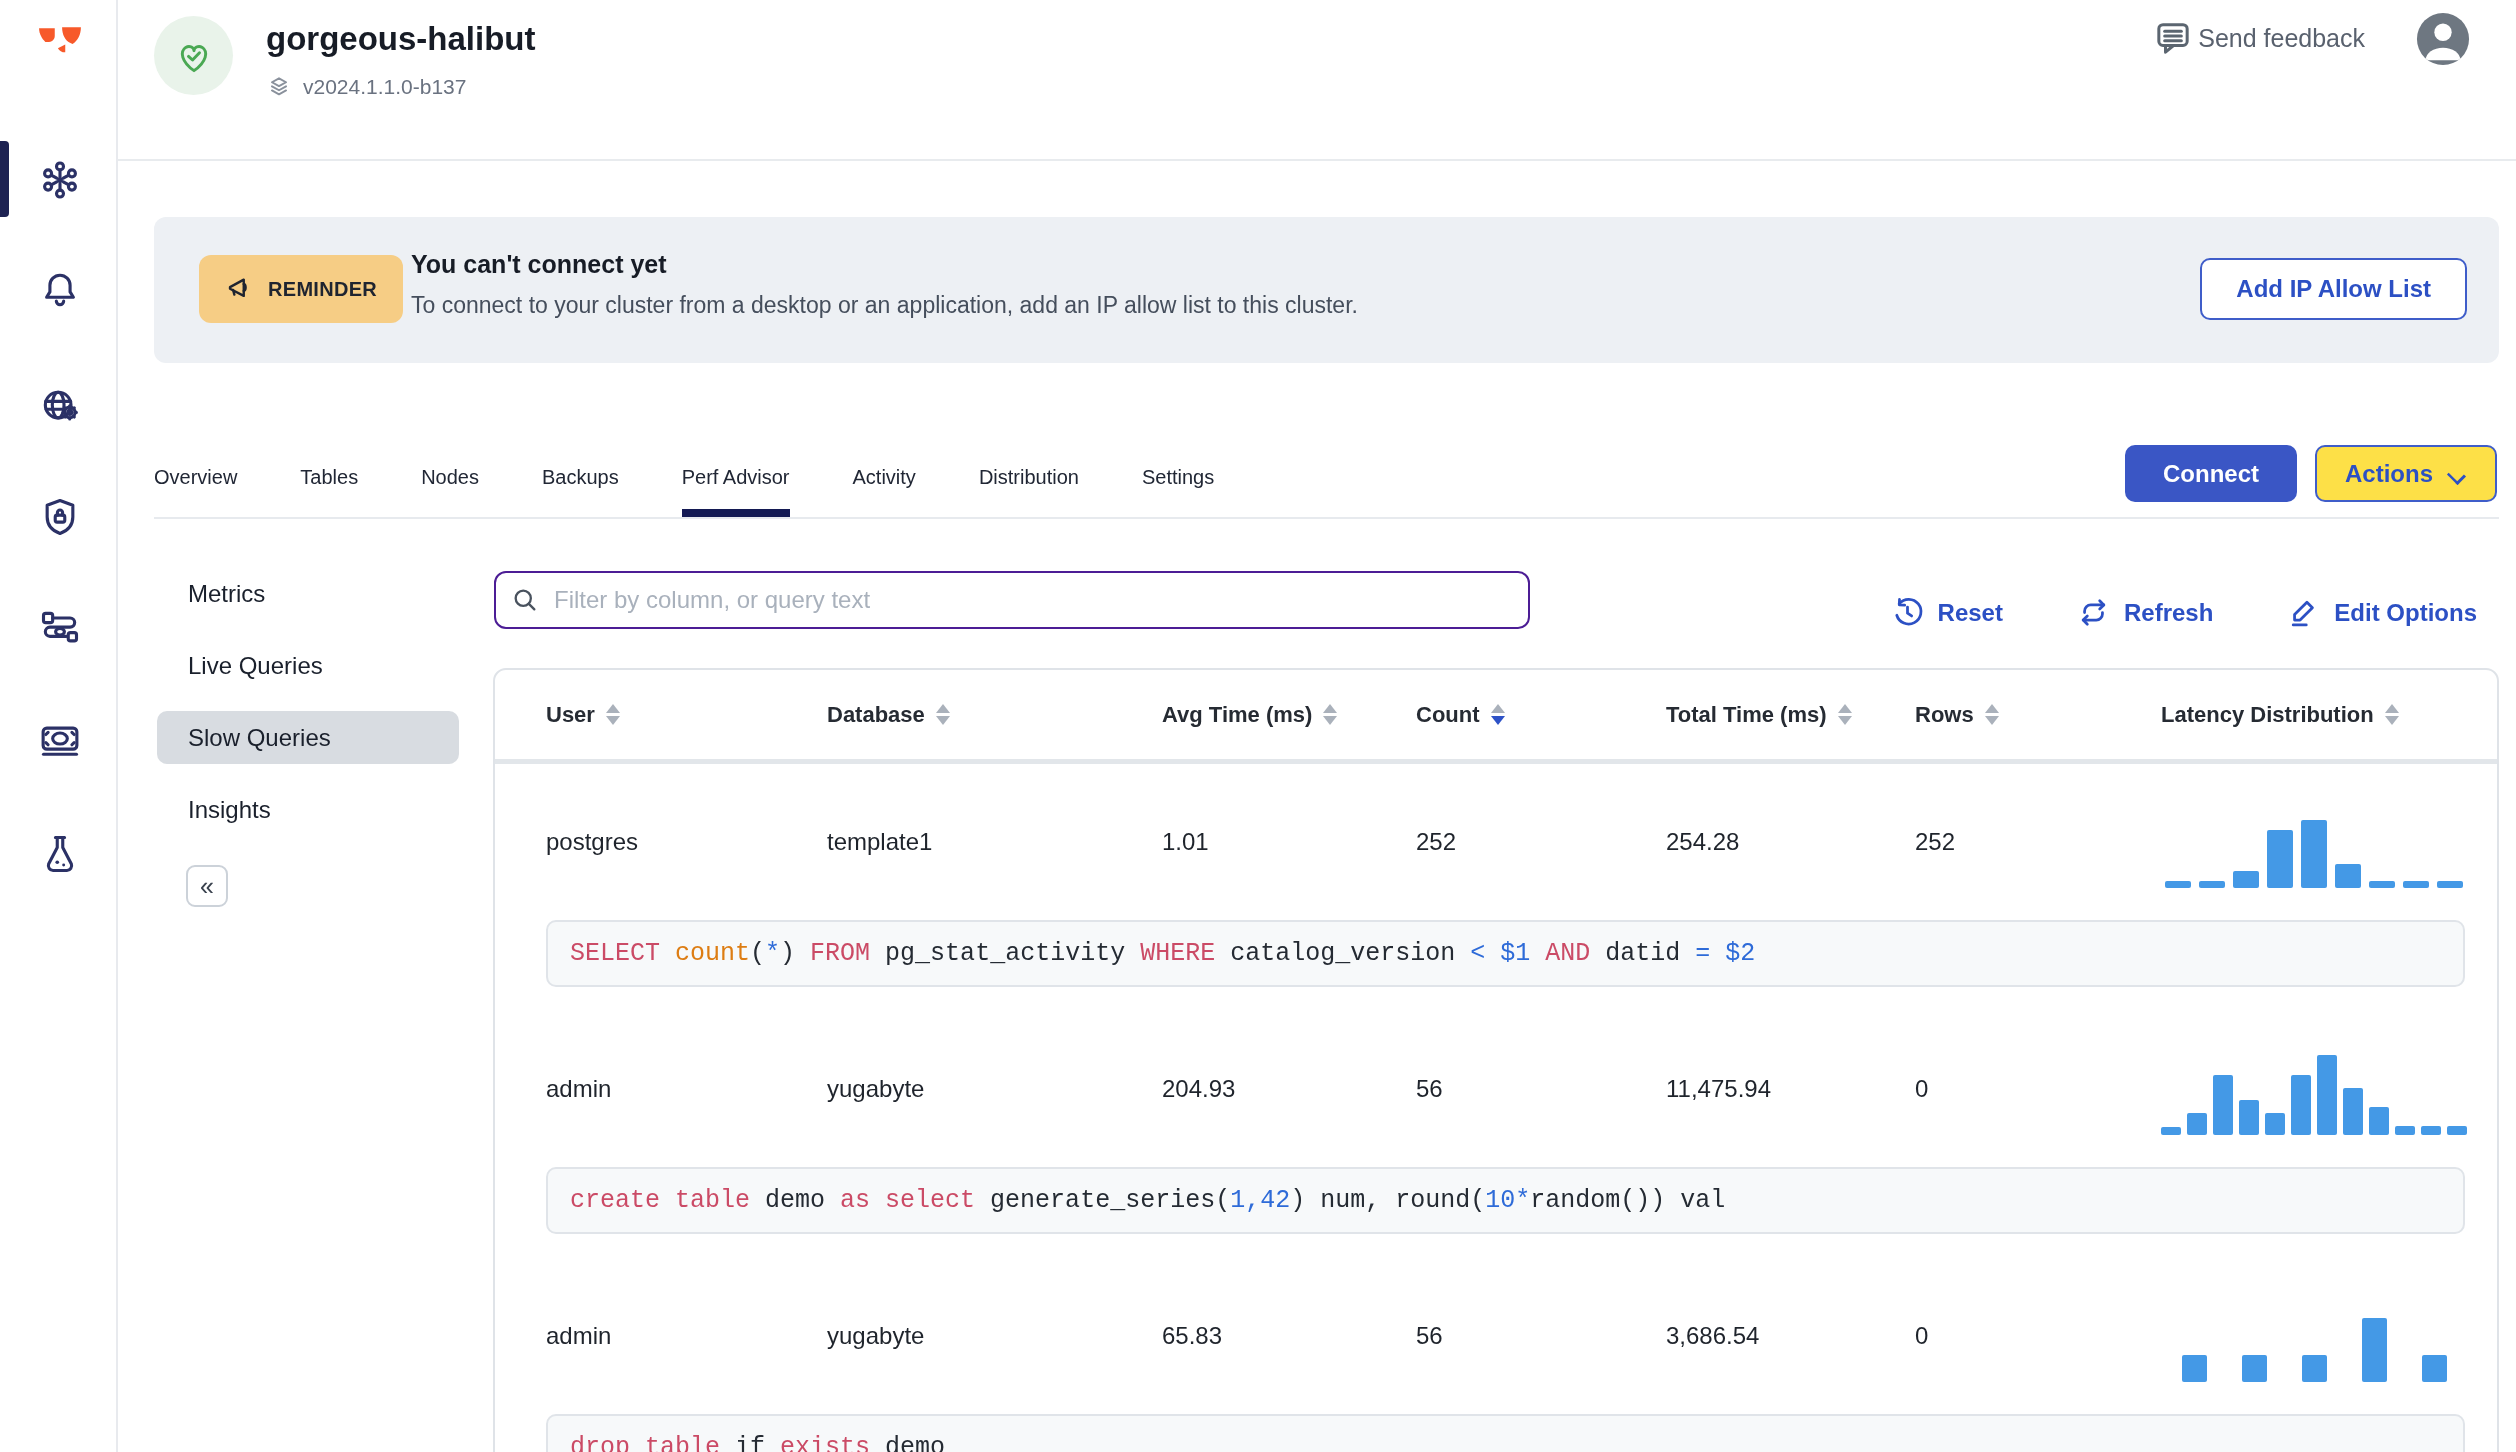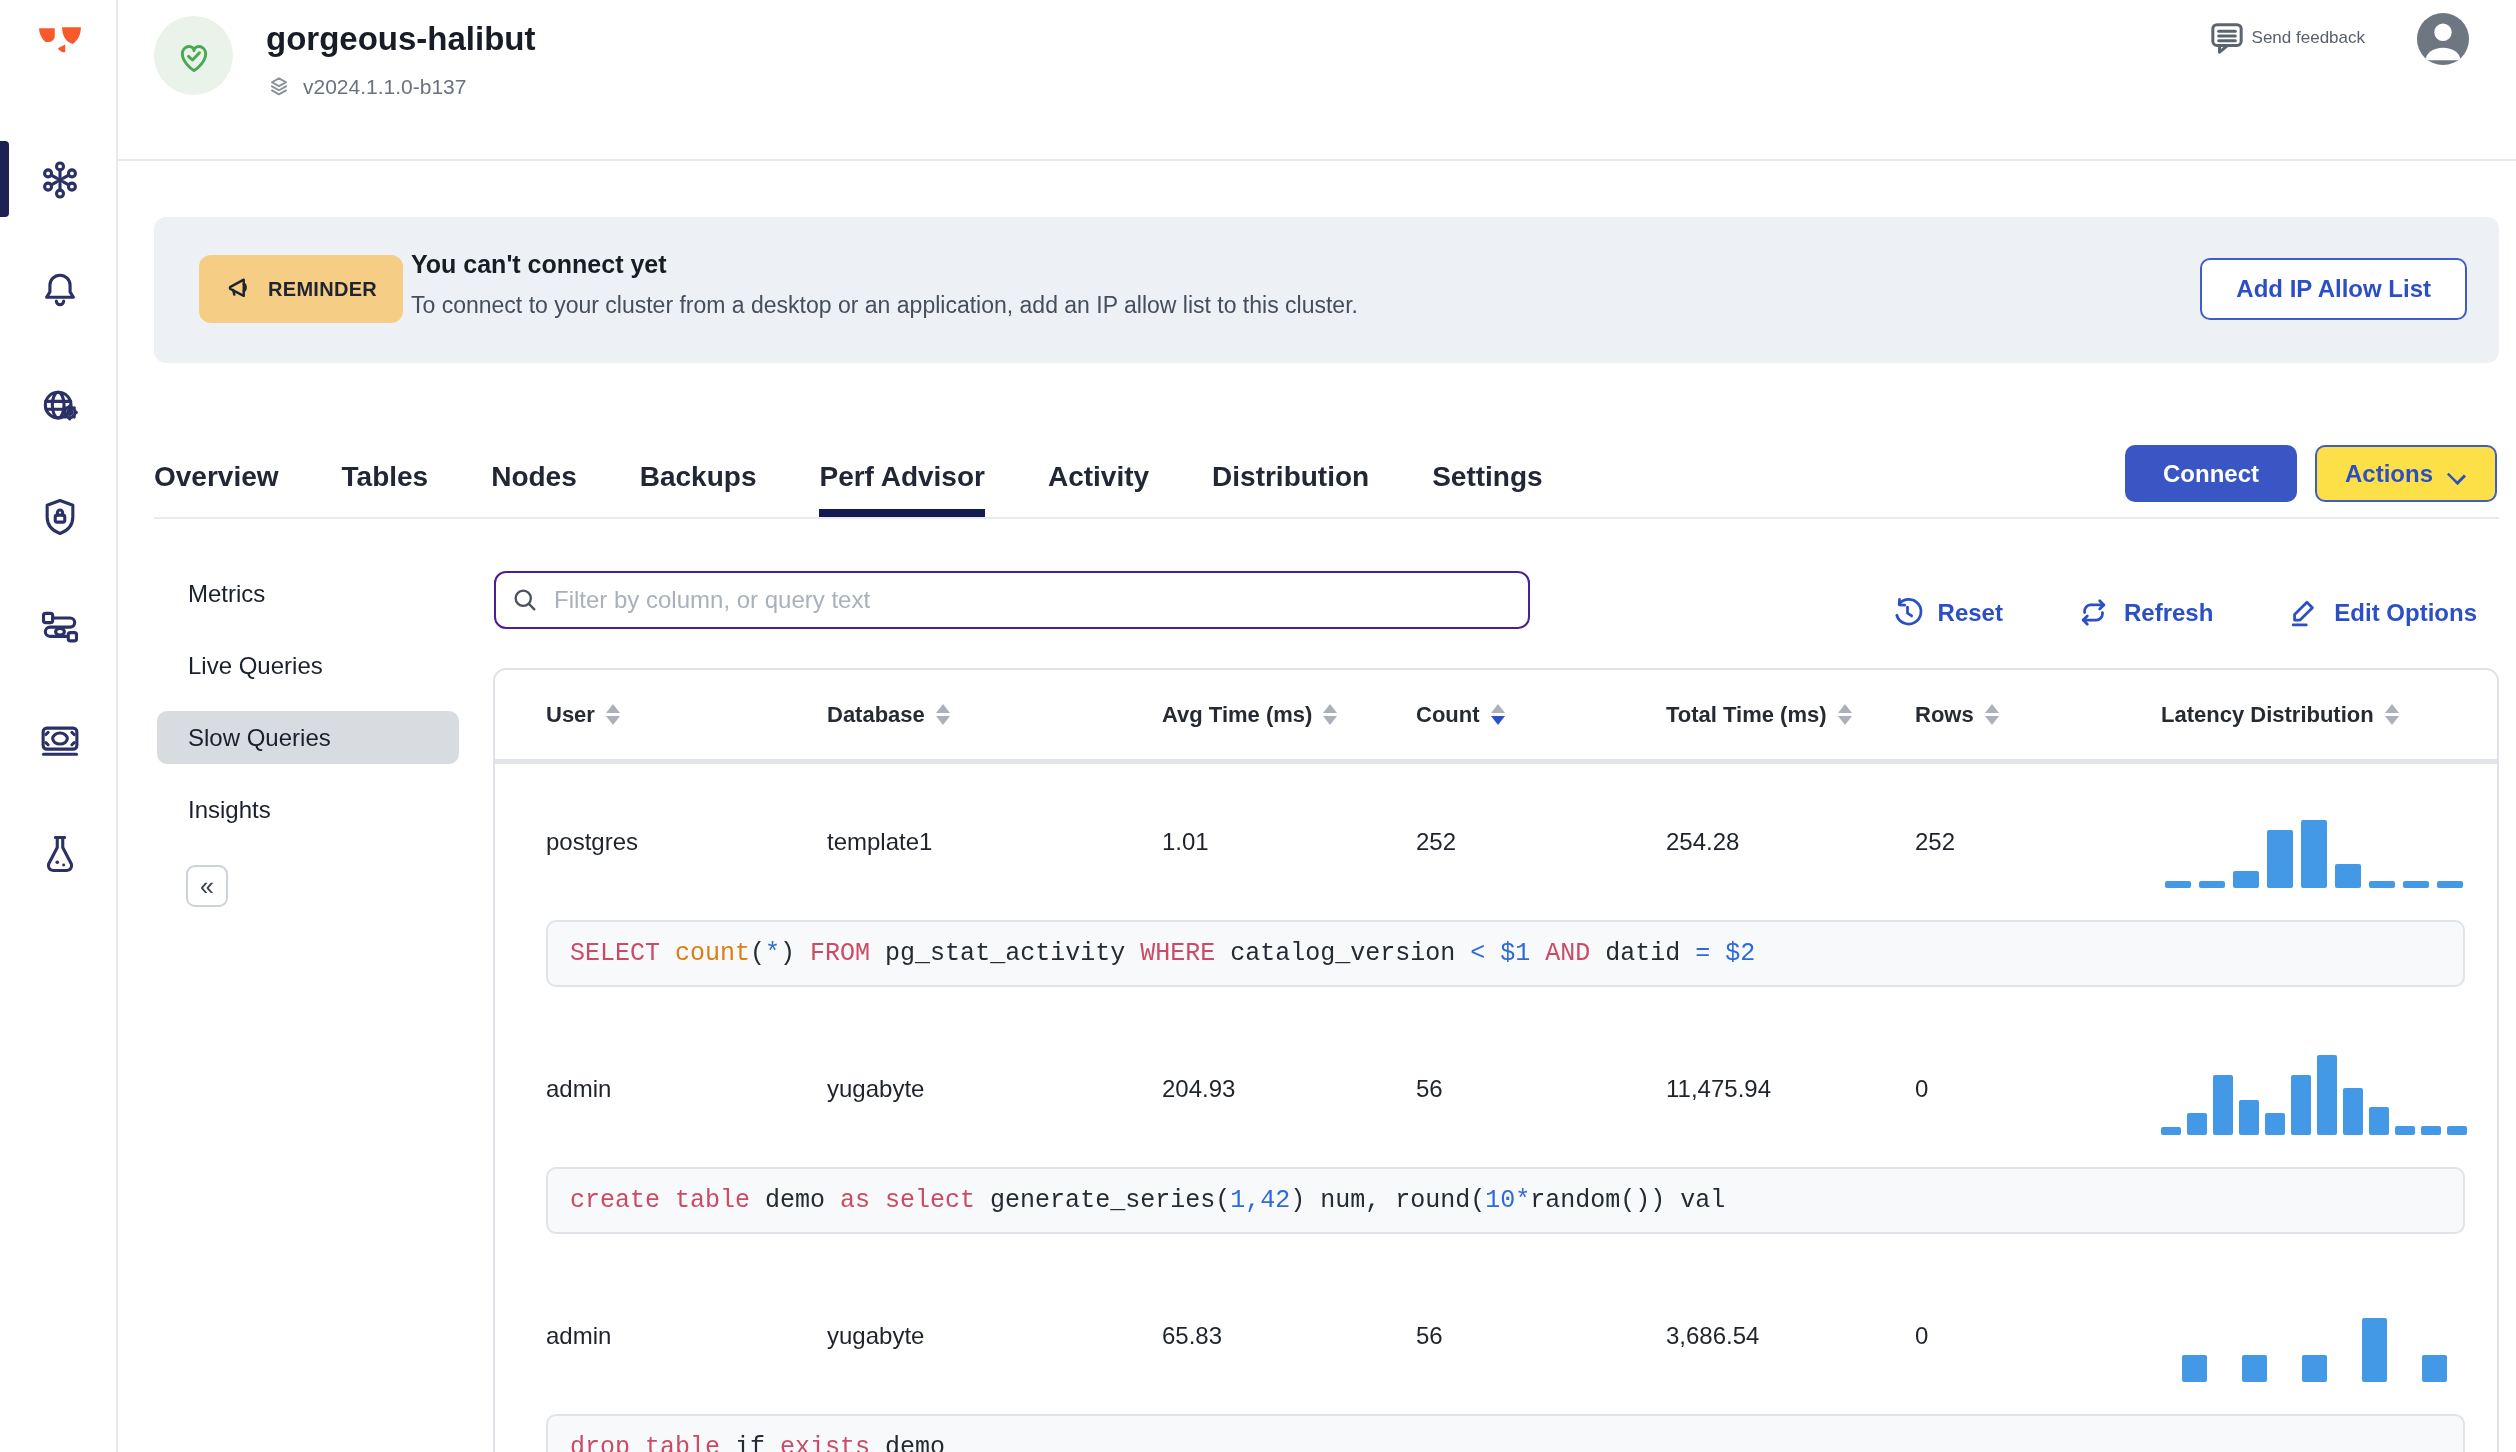--- a/index.html
+++ b/index.html
@@ -24,21 +24,21 @@
   .status-circle { position:absolute; left:154px; top:16px; width:79px; height:79px;
                    border-radius:50%; background:#e9f3ea; display:flex; align-items:center; justify-content:center; }
   .status-circle svg { width:44px; height:44px; stroke:#4aa853; fill:none; stroke-width:1.6;
                        stroke-linecap:round; stroke-linejoin:round; }
   .cluster-title { position:absolute; left:266px; top:20px; font-size:33px; font-weight:700; color:#171c26; }
   .version-row { position:absolute; left:266px; top:74px; display:flex; align-items:center; gap:11px;
                  color:#6a7280; font-size:21px; }
   .version-row svg { width:26px; height:26px; stroke:#8a919c; fill:none; stroke-width:1.8;
                      stroke-linecap:round; stroke-linejoin:round; }
   .feedback { position:absolute; right:151px; top:18px; display:flex; align-items:center; gap:5px;
-              color:#59616e; font-size:17px; }
+              color:#59616e; font-size:25px; }
   .feedback svg { width:40px; height:40px; stroke:#5b6570; fill:none; stroke-width:1.8;
                   stroke-linecap:round; stroke-linejoin:round; }
   .avatar { position:absolute; right:46px; top:12px; width:54px; height:54px; }
 
   
   .banner { position:absolute; left:154px; top:217px; width:2345px; height:146px;
             background:#edf0f4; border-radius:12px; }
   .banner-badge { position:absolute; left:45px; top:38px; height:68px; padding:0 26px;
                   background:#f6cd85; border-radius:12px; display:flex; align-items:center; gap:13px;
                   font-size:20px; font-weight:700; color:#1f2430; letter-spacing:.3px; }
@@ -48,21 +48,21 @@
   .banner-desc  { position:absolute; left:257px; top:75px; font-size:23px; color:#454e5c; }
   .banner-btn { position:absolute; right:32px; top:41px; height:62px; padding:0 34px;
                 border:2px solid #3f5dc9; border-radius:10px; background:#ffffff;
                 color:#2c50c4; font-size:24px; font-weight:700;
                 display:flex; align-items:center; font-family:inherit; }
 
   
   .tabs { position:absolute; left:154px; right:17px; top:437px; height:82px;
           border-bottom:2px solid #e7eaee; white-space:nowrap; }
   .tab { position:relative; display:inline-block; margin-right:63px;
-         font-size:28px; font-weight:700; color:#212735; line-height:80px; cursor:default; }
+         font-size:20px; font-weight:400; color:#212735; line-height:80px; cursor:default; }
   .tab.active::after { content:""; position:absolute; left:0; right:0; bottom:0;
                        height:8px; background:#141a54; }
   .tab-buttons { position:absolute; right:2px; top:8px; display:flex; gap:18px; }
   .btn-connect { height:57px; padding:0 38px; background:#3a56c5; border:none; border-radius:10px;
                  color:#ffffff; font-size:24px; font-weight:700; font-family:inherit; }
   .btn-actions { height:57px; padding:0 28px; background:#fde047; border:2px solid #3f5dc9;
                  border-radius:10px; color:#2c50c4; font-size:24px; font-weight:700;
                  display:flex; align-items:center; gap:16px; font-family:inherit; }
   .chev { width:18px; height:11px; border:none; display:inline-block; position:relative; }
   .chev::before { content:""; position:absolute; left:0; top:0; width:12px; height:12px;

